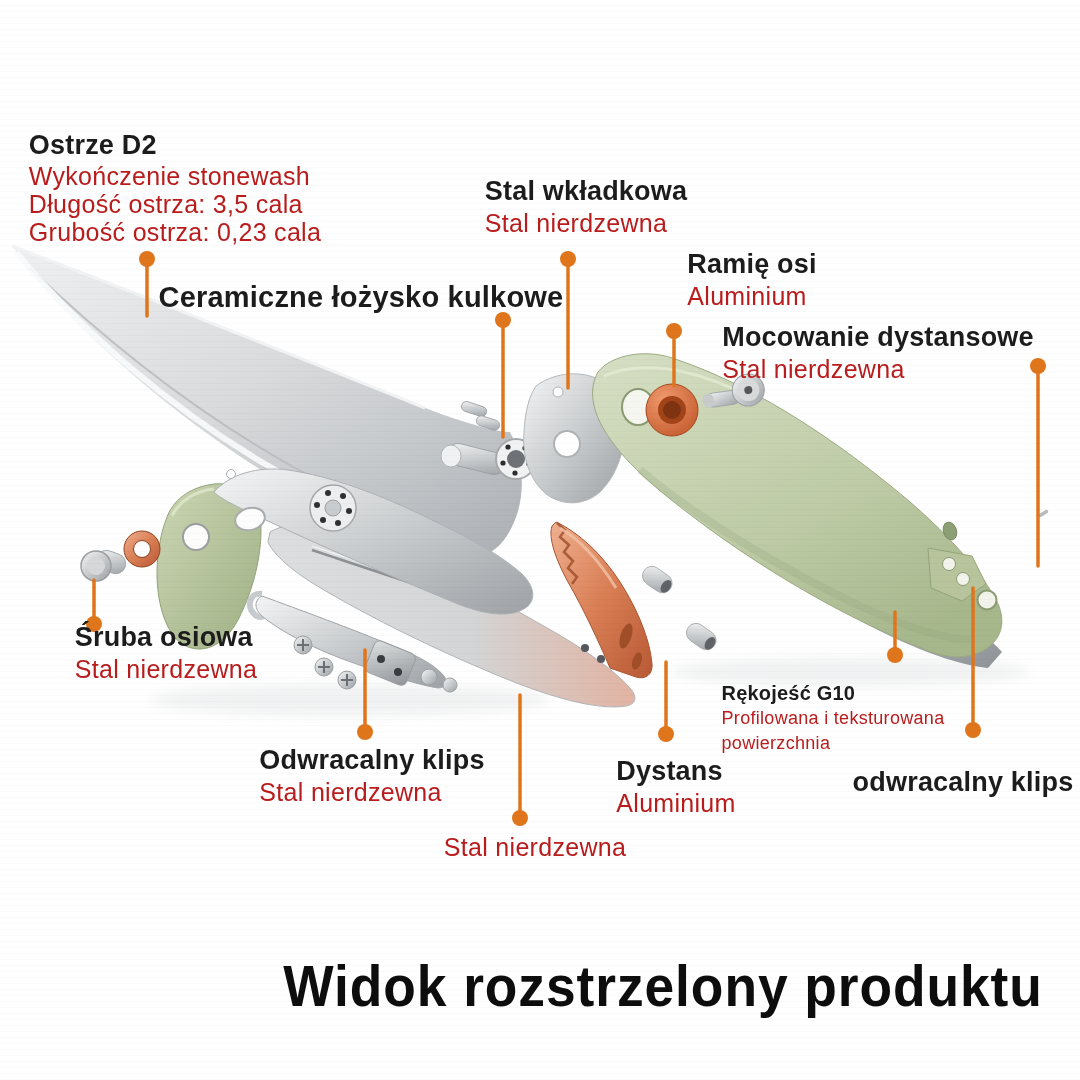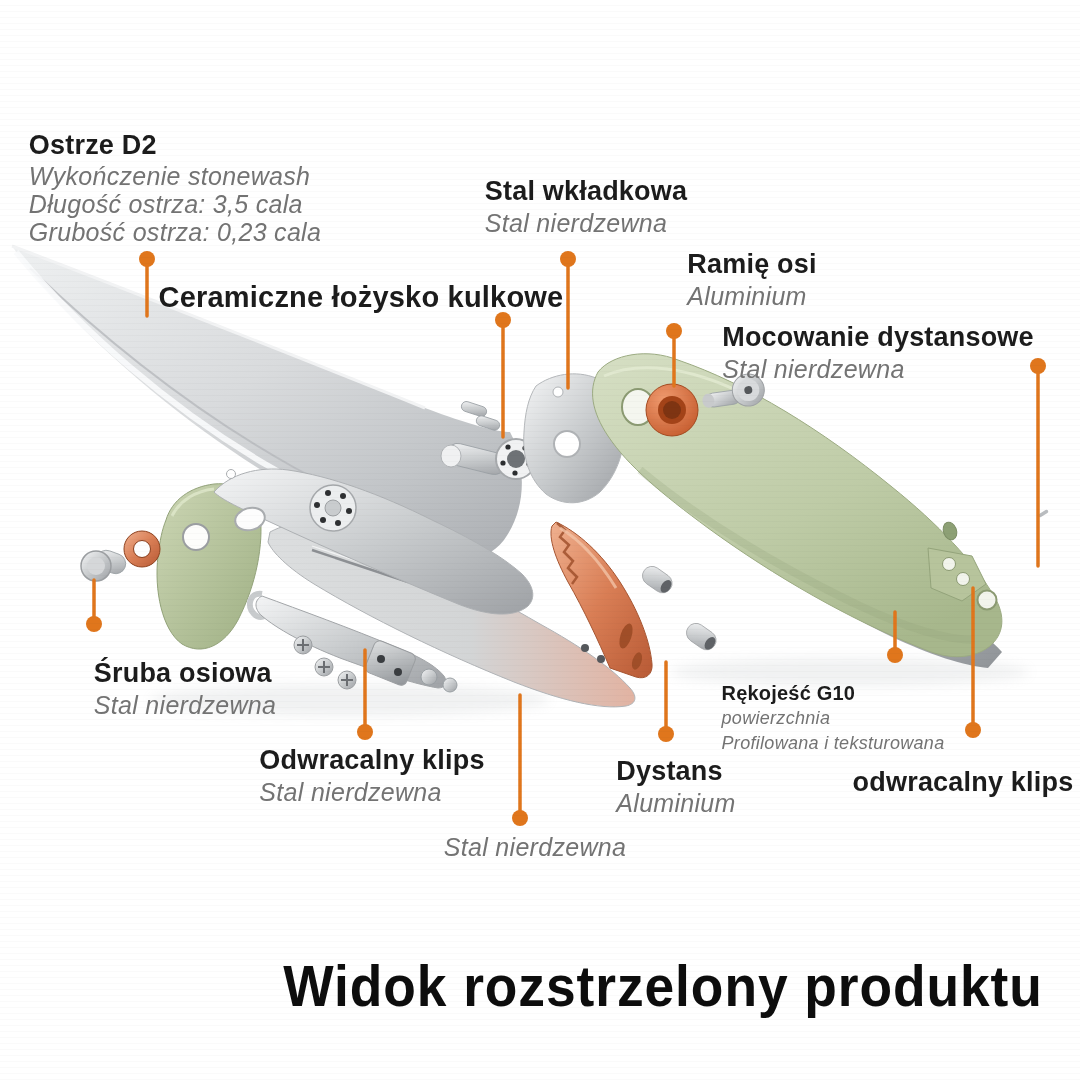--- a/index.html
+++ b/index.html
@@ -9,29 +9,29 @@
     font-family:"Liberation Sans","DejaVu Sans",sans-serif;
   }
   body::after{
     content:"";position:absolute;inset:0;pointer-events:none;
     background:repeating-linear-gradient(0deg, rgba(120,120,120,.035) 0 1px, transparent 1px 6px);
     mix-blend-mode:multiply;
   }
   #art{position:absolute;left:0;top:0;width:1080px;height:1080px;}
   .label{position:absolute;transform:translateX(-50%);color:var(--text,#1c1c1c);white-space:nowrap;z-index:5;}
   .label .t{font-weight:700;font-size:27px;letter-spacing:.2px;line-height:1.18;}
-  .label .m{font-weight:400;font-size:25px;letter-spacing:.3px;line-height:1.22;color:#737373;font-style:italic;}
+  .label .m{font-weight:400;font-size:25px;letter-spacing:.3px;line-height:1.22;color:#b91c1c;}
   #lbl-ostrze{left:175px;top:130px;}
   #lbl-ostrze .m{font-size:25px;line-height:28px;}
   #lbl-stal-wkladkowa{left:546px;top:176px;margin-left:40px;}
   #lbl-ceramiczne{left:361px;top:280px;}
   #lbl-ceramiczne .t{font-size:29px;}
   #lbl-ramie-osi{left:752px;top:249px;}
   #lbl-mocowanie{left:878px;top:322px;}
-  #lbl-sruba{left:166px;top:658px;margin-left:19px;}
+  #lbl-sruba{left:166px;top:622px;}
   #lbl-odwracalny{left:372px;top:745px;}
   #lbl-wbudowany{left:535px;top:832px;}
   #lbl-dystans{left:676px;top:756px;}
   #lbl-rekojesc{left:833px;top:682px;}
   #lbl-rekojesc .t{font-size:20px;}
   #lbl-rekojesc .m{font-size:18px;line-height:25px;}
   #lbl-miejsce{left:963px;top:766px;}
   #lbl-miejsce .t{line-height:33px;}
   #main-title{
     position:absolute;left:663px;top:952px;transform:translateX(-50%) scaleX(.92);
@@ -307,21 +307,21 @@
   <div class="m">Stal nierdzewna</div>
 </div>
 
 <div class="label" id="lbl-dystans">
   <div class="t">Dystans</div>
   <div class="m">Aluminium</div>
 </div>
 
 <div class="label" id="lbl-rekojesc">
   <div class="t">Rękojeść G10</div>
+  <div class="m">Profilowana i teksturowana</div>
   <div class="m">powierzchnia</div>
-  <div class="m">Profilowana i teksturowana</div>
 </div>
 
 <div class="label" id="lbl-miejsce">
   <div class="t">odwracalny klips</div>
 </div>
 
 <div id="main-title">Widok rozstrzelony produktu</div>
 
 </body></html>

